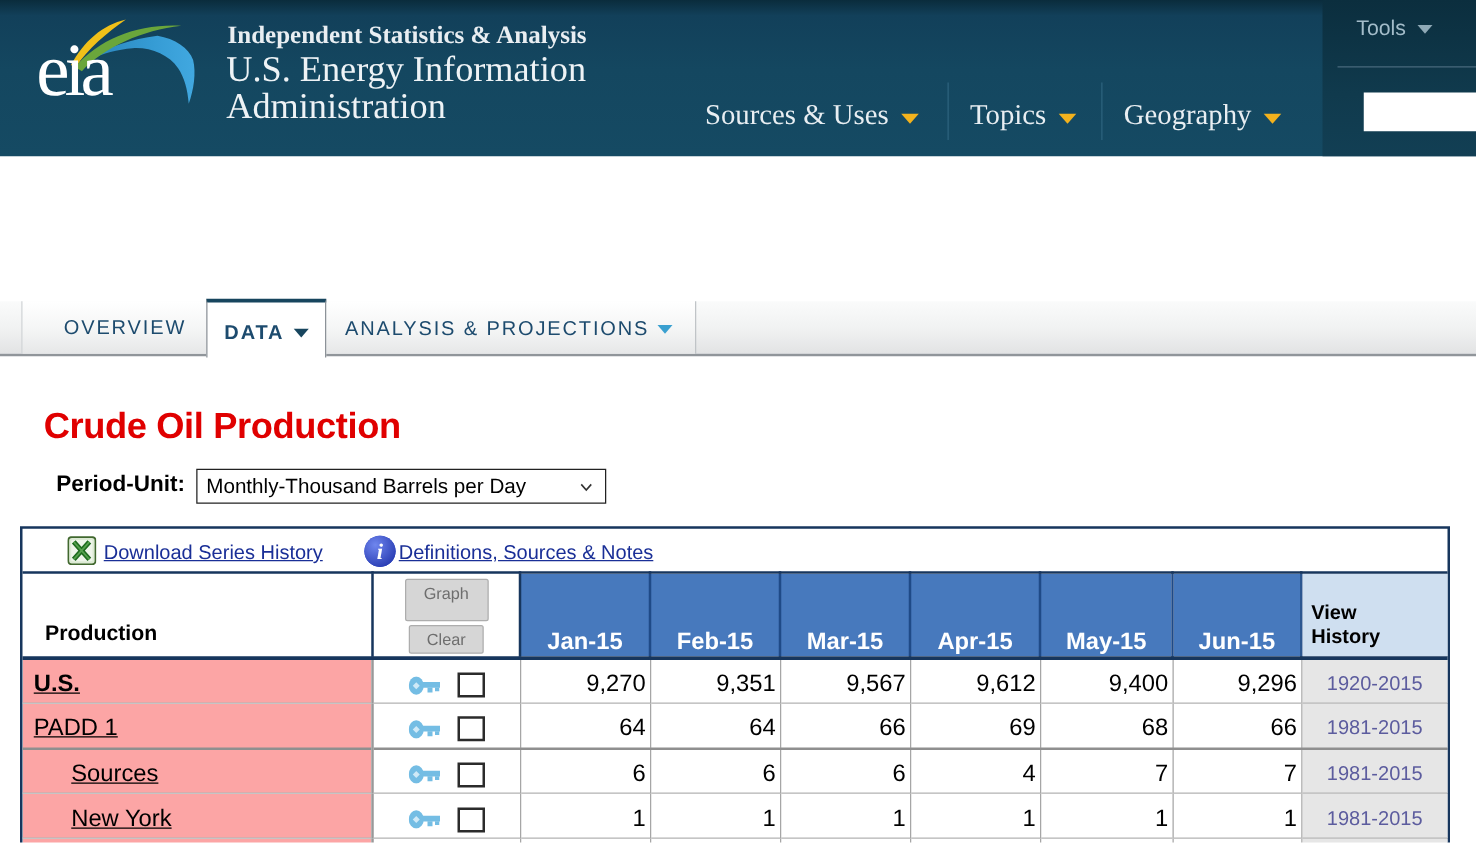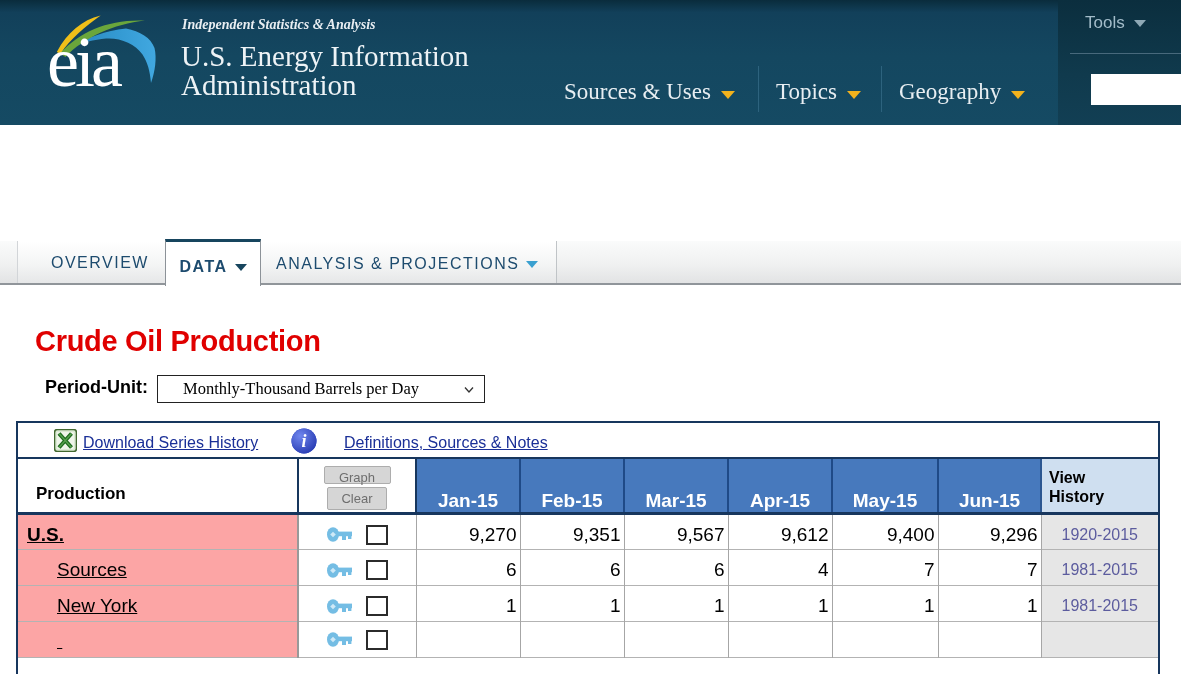--- a/index.html
+++ b/index.html
@@ -5,24 +5,24 @@
   * { margin:0; padding:0; box-sizing:border-box; }
   html,body { width:1181px; height:674px; background:#fff; overflow:hidden;
     font-family:"Liberation Sans", sans-serif; }
   #page { position:relative; width:1181px; height:674px; }
 
   
   #hdr { position:absolute; left:0; top:0; width:1181px; height:125px;
     background:linear-gradient(180deg,#0a2c3c 0%,#12405a 10%,#144760 45%,#154a63 100%); }
   #hdr .rpanel { position:absolute; left:1058px; top:0; width:123px; height:125px;
     background:linear-gradient(180deg,#0b2e3e 0%,#103a4d 60%,#123f54 100%); }
-  #logo-txt { position:absolute; left:47px; top:26px; color:#fff;
-    font-family:"Liberation Serif", serif; font-size:72px; line-height:1; letter-spacing:-4px;}
+  #logo-txt { position:absolute; left:29px; top:26px; color:#fff;
+    font-family:"Liberation Serif", serif; font-size:60px; line-height:1; letter-spacing:-4px;}
   .tagline { position:absolute; left:182px; top:17px; color:#e9eef2;
-    font-family:"Liberation Serif", serif; font-style:italic; font-weight:bold; font-size:14px; }
+    font-family:"Liberation Serif", serif; font-weight:bold; font-size:20px; }
   .agency { position:absolute; left:181px; top:42px; color:#eef3f6;
     font-family:"Liberation Serif", serif; font-size:29px; line-height:29px; }
   #mainnav { position:absolute; left:0; top:0; width:1058px; height:153px;
     font-family:"Liberation Serif", serif; font-size:23px; color:#e8eef2; }
   #mainnav .item { position:absolute; top:79px; }
   #mainnav .arr { display:inline-block; width:0; height:0; border-left:7px solid transparent;
     border-right:7px solid transparent; border-top:8px solid #f2b21d; margin-left:10px; vertical-align:middle; margin-top:2px;}
   #mainnav .div { position:absolute; top:66px; width:1px; height:46px; background:#2d637e; }
   #tools { position:absolute; left:1085px; top:13px; color:#a3bcc9; font-size:17px; }
   #tools .arr { display:inline-block; width:0; height:0; border-left:6px solid transparent;
@@ -53,21 +53,21 @@
     background:linear-gradient(180deg,#ffffff 0%,#f4f5f5 55%,#e6e7e8 100%);
     padding-left:15px; line-height:46px; }
   .tab .arrdn { display:inline-block; width:0; height:0; border-left:6px solid transparent;
     border-right:6px solid transparent; border-top:7px solid #17455e; margin-left:7px; vertical-align:middle; }
   #tab-ap .arrdn { border-top-color:#3aa0d0; }
 
   
   #crude { position:absolute; left:35px; top:325px; color:#e00000; font-size:29px; font-weight:bold; letter-spacing:-0.3px; }
   #punit { position:absolute; left:45px; top:377px; font-size:18px; font-weight:bold; color:#000; }
   #sel { position:absolute; left:157px; top:375px; width:328px; height:28px; background:#fff;
-    border:1px solid #222; font-size:16.5px; color:#000; line-height:26px; padding-left:25px;font-family:Liberation Serif, serif; }
+    border:1px solid #222; font-size:16.5px; color:#000; line-height:26px; padding-left:7px; }
   #sel .chev { position:absolute; right:9px; top:9px; width:12px; height:10px; }
 
   
   #tblwrap { position:absolute; left:16px; top:421px; width:1144px; height:260px;
     border:2px solid #17365d; background:#fff; }
   table { border-collapse:collapse; table-layout:fixed; width:1140px; font-size:16px; }
   td { overflow:hidden; }
   #linkrow td { height:35px; border-bottom:2px solid #17365d; }
   .hdrow td { height:55px; vertical-align:bottom; }
   .hd-month { background:#4779bd; color:#fff; font-weight:bold; text-align:center;
@@ -81,21 +81,21 @@
   tr.rpadd { border-bottom:2px solid #8f8f8f !important; }
   tr.datarow td { height:36px; padding-top:6px; vertical-align:middle; font-size:19px; }
   
   td.name { background:#fca5a5; padding-left:9px;text-decoration:underline; }
   td.name.st { padding-left:39px; }
   td.gc { border-left:2px solid #999; border-right:1px solid #a6a6a6; }
   td.num { text-align:right; padding-right:3px; border-right:1px solid #a6a6a6;margin-left:44px; }
   tr.datarow td.vh { background:#e6e6e6; text-align:center; color:#5c5c9e; font-size:16px; }
   .btn { display:block; margin:0 auto; background:#d6d6d6; border:1px solid #adadad;
     color:#6e6e6e; font-size:13px; text-align:center; border-radius:2px; }
-  #btn-graph { width:67px; height:18px; line-height:21px; margin-top:4px; }
+  #btn-graph { width:67px; height:34px; line-height:21px; margin-top:4px; }
   #btn-clear { width:60px; height:23px; line-height:21px; margin-top:3px; margin-bottom:2px;}
   .keybox { display:flex; align-items:center; justify-content:center; gap:14px; }
   .cb { width:22px; height:20px; border:2px solid #2b2b2b; background:#fff; }
   a.lnk { color:#1a2f97; text-decoration:underline; }
   #lastrow td { vertical-align:top; padding-top:8px; }
 </style>
 </head>
 <body>
 <div id="page">
 
@@ -171,21 +171,21 @@
         <circle cx="13" cy="13" r="12.5" fill="#2440c8"></circle>
         <circle cx="13" cy="13" r="12.5" fill="url(#ig)"></circle>
         <defs>
                   <radialGradient id="ig" cx="0.35" cy="0.3" r="0.9">
           <stop offset="0" stop-color="#6f86ee"></stop>
                     <stop offset="1" stop-color="#1c2fa8"></stop>
         </radialGradient>
                 </defs>
         <text x="13" y="19" font-size="18" font-style="italic" font-weight="bold" fill="#fff" font-family="Liberation Serif" text-anchor="middle">i</text>
       </svg>
-      <a class="lnk" style="position:absolute;left:301px;top:11px;margin-left:25px;">Definitions, Sources &amp; Notes</a>
+      <a class="lnk" style="position:absolute;left:301px;top:11px;">Definitions, Sources &amp; Notes</a>
     </td>
           </tr>
     <tr class="hdrow">
       <td class="hd-prod">Production</td>
       <td class="hd-graph">
         <span class="btn" id="btn-graph">Graph</span>
         <span class="btn" id="btn-clear">Clear</span>
       </td>
       <td class="hd-month" style="border-left-color:#17365d;margin-left:32px;">Jan-15</td>
       <td class="hd-month">Feb-15</td>
@@ -212,20 +212,44 @@
               </div>
             </td>
       <td class="num">9,270</td>
             <td class="num">9,351</td>
             <td class="num">9,567</td>
       <td class="num">9,612</td>
             <td class="num">9,400</td>
             <td class="num">9,296</td>
       <td class="vh">1920-2015</td>
     </tr>
+    <tr class="datarow r2 rpadd">
+      <td class="name">PADD 1</td>
+      <td class="gc">
+              <div class="keybox">
+                <svg width="25" height="15" viewBox="0 0 25 15">
+                  <g fill="#74bde4">
+                    <ellipse cx="6" cy="7.5" rx="6" ry="7.3"></ellipse>
+                    <rect x="10" y="4.6" width="15" height="4.6"></rect>
+                    <rect x="15" y="9" width="4" height="4"></rect>
+                    <rect x="21" y="9" width="3.4" height="3"></rect>
+                  </g>
+                  <path d="M3.2 7.5 L6 4.7 L8.8 7.5 L6 10.3 Z" fill="#cfe9f7"></path>
+                </svg>
+                <span class="cb"></span>
+              </div>
+            </td>
+      <td class="num">64</td>
+            <td class="num">64</td>
+            <td class="num">66</td>
+      <td class="num">69</td>
+            <td class="num">68</td>
+            <td class="num">66</td>
+      <td class="vh">1981-2015</td>
+    </tr>
     <tr class="datarow r3">
       <td class="name st">Sources</td>
       <td class="gc">
               <div class="keybox">
                 <svg width="25" height="15" viewBox="0 0 25 15">
                   <g fill="#74bde4">
                     <ellipse cx="6" cy="7.5" rx="6" ry="7.3"></ellipse>
                     <rect x="10" y="4.6" width="15" height="4.6"></rect>
                     <rect x="15" y="9" width="4" height="4"></rect>
                     <rect x="21" y="9" width="3.4" height="3"></rect>

